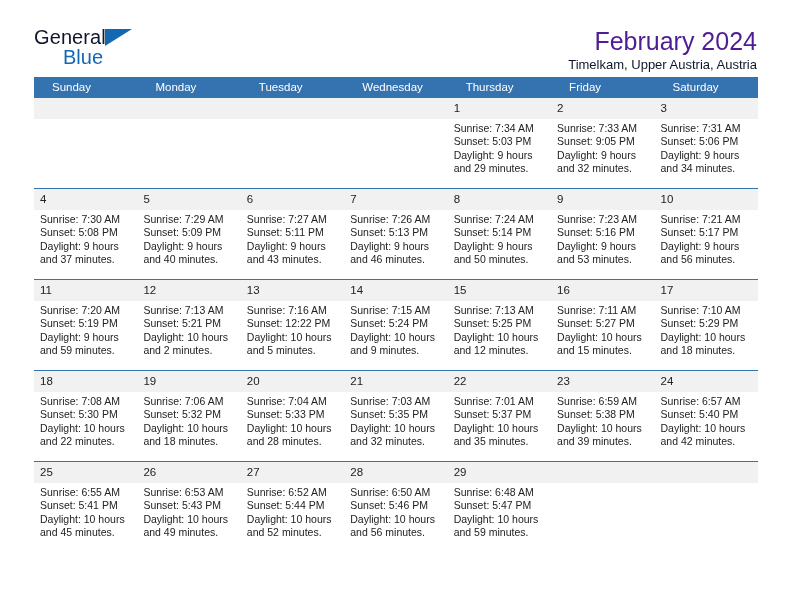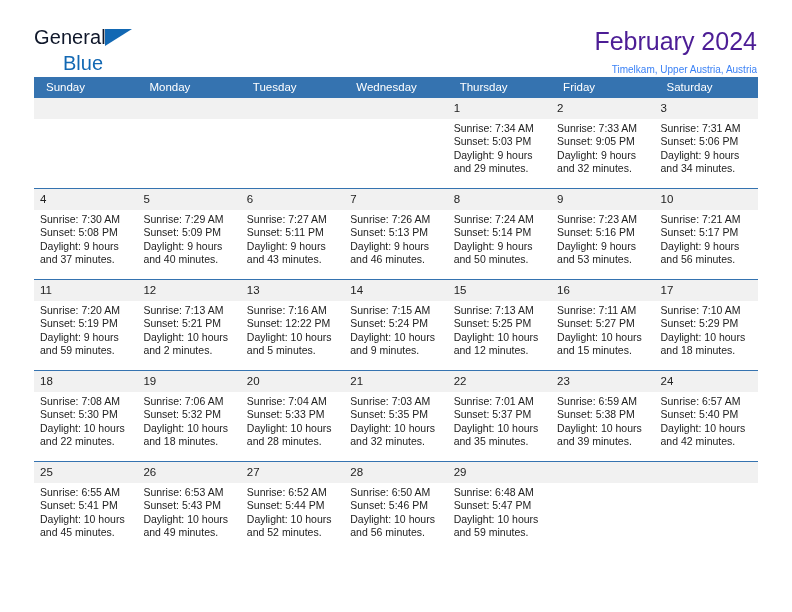--- a/index.html
+++ b/index.html
@@ -51,60 +51,59 @@
     left: 71px;
     top: 3px;
     width: 0;
     height: 0;
     border-left: 27px solid #1268b3;
     border-bottom: 17px solid transparent;
   }
   .brand-blue {
     position: absolute;
     left: 29px;
-    top: 26px;
+    top: 20px;
     font-size: 20px;
     color: #1268b3;
     line-height: 22px;
   }
   .titles {
     text-align: right;
     flex: 1 1 auto;
     padding-right: 1px;
   }
   .cal-title {
     font-size: 25px;
     color: #4c1d95;
     line-height: 30px;
     white-space: nowrap;
   }
   .cal-subtitle {
-    font-size: 10px;
-    color: #3b82f6;
+    font-size: 13px;
+    color: #0f172a;
     line-height: 18px;
-    margin-top: 5px;
     white-space: nowrap;
   }
 
   
   .calendar {
     width: 724px;
     border-collapse: collapse;
     table-layout: fixed;
     margin-top: 3px;
   }
   .calendar col { width: 103.42px; }
 
   .calendar thead th {
     background: #3573b0;
     color: #ffffff;
     font-size: 11.5px;
     font-weight: normal;
     text-align: left;
-    padding: 4px 0 5px 12px;
+    padding: 4px 0 5px 18px;
     height: 18px;
     box-sizing: border-box;
     margin-left: 37px;
   }
 
   .calendar tbody td {
     vertical-align: top;
     padding: 0;
     height: 90px;
     border-top: 1px solid #3573b0;

